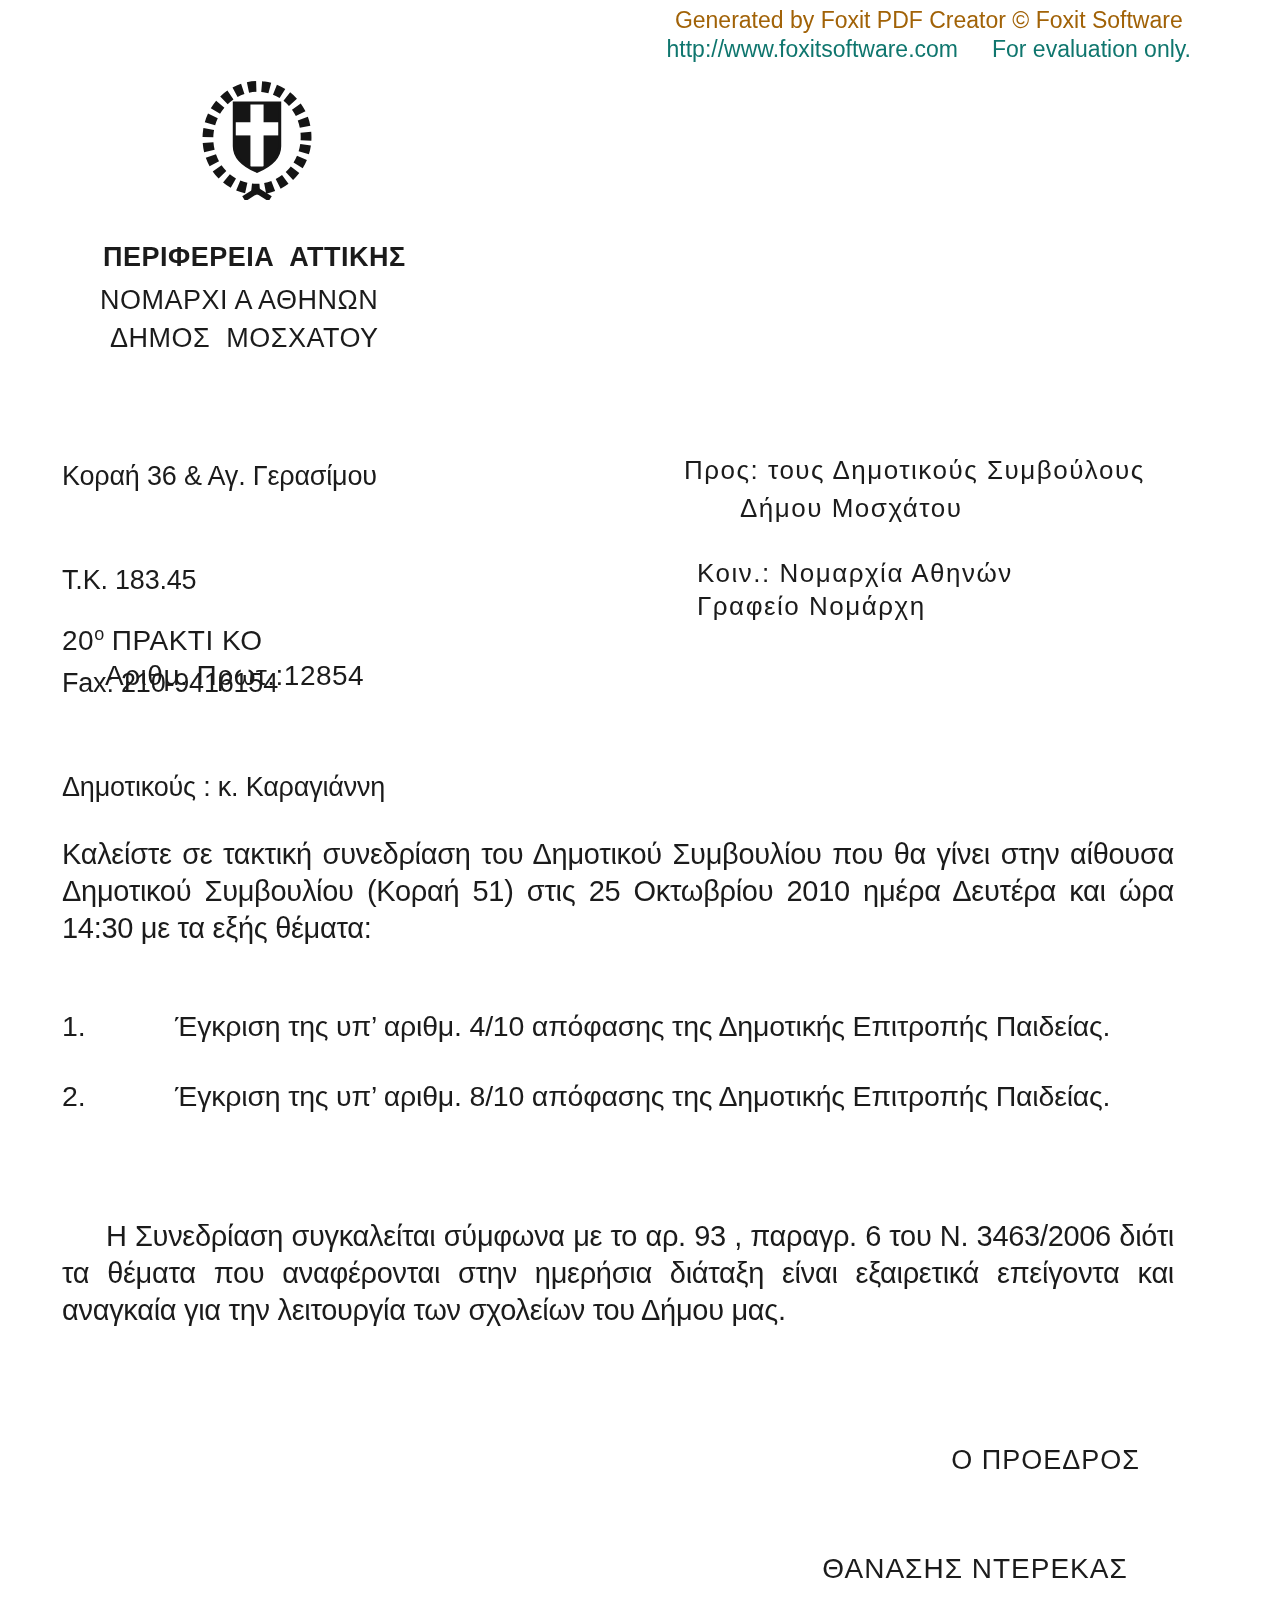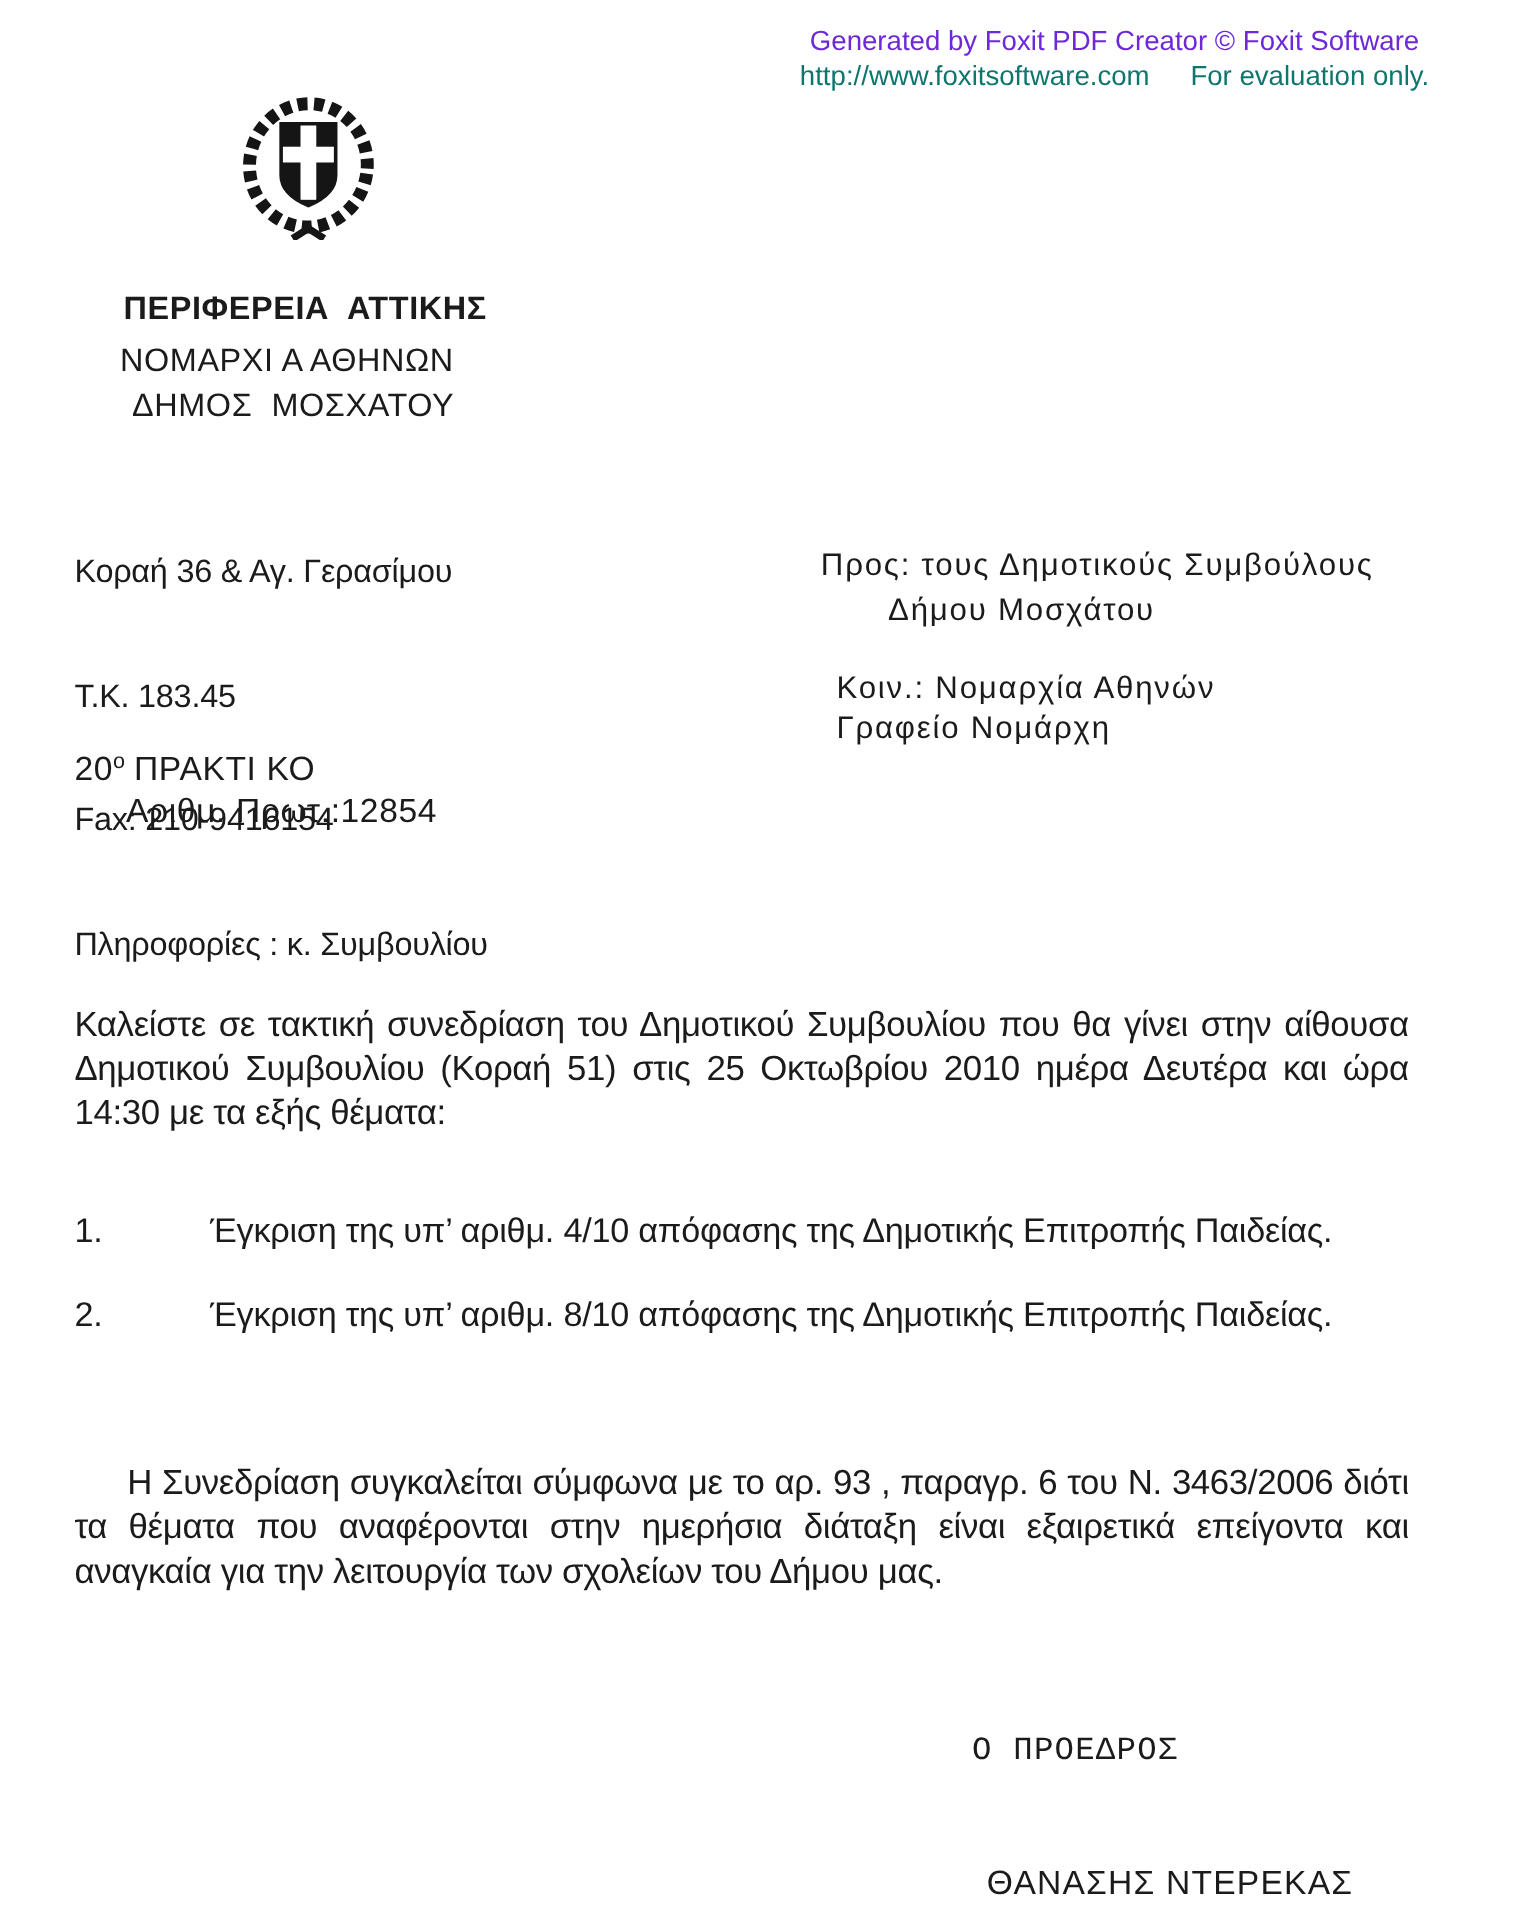--- a/index.html
+++ b/index.html
@@ -15,21 +15,21 @@
   .abs { position: absolute; white-space: pre; }
   .watermark {
     position: absolute;
     top: 6px;
     right: 78px;
     text-align: center;
     font-size: 23px;
     line-height: 29px;
     font-family: "Liberation Sans", sans-serif;
   }
-  .wm-red  { color: #6d28d9; margin-top: 14px; }
+  .wm-red  { color: #a16207; }
   .wm-blue { color: #0f766e; }
   .wm-note { margin-left: 34px; }
   .emblem { position: absolute; left: 197px; top: 78px; }
   .lh1 { left: 75px;  top: 205px; font-size: 27px; font-weight: bold; letter-spacing: 2.5px; transform: scaleY(1.02); }
   .lh2 { left: 103px; top: 242px; font-size: 27px; font-weight: bold; letter-spacing: 0.5px; }
   .lh3 { left: 100px; top: 285px; font-size: 27px; letter-spacing: 0.5px; }
   .lh4 { left: 110px; top: 323px; font-size: 27px; letter-spacing: 0.5px; }
   .dateline { left: 729px; top: 323px; font-size: 27px; letter-spacing: 1px; }
   .contact {
     position: absolute;
@@ -55,21 +55,21 @@
     line-height: 37px;
     text-align: justify;
     letter-spacing: -0.3px;
   }
   .p1 { top: 836px; }
   .p2 { top: 1218px; text-indent: 44px; }
   .agenda-row { position: absolute; left: 62px; font-size: 28.5px; white-space: pre; letter-spacing: -0.2px; }
   .row1 { top: 1010px; }
   .row2 { top: 1080px; }
   .agenda-num { display: inline-block; width: 113px; }
-  .sig-title { left: 810px; top: 1445px; width: 330px; text-align: left; font-size: 27px; letter-spacing: 1px; font-family: Liberation Mono, monospace; }
+  .sig-title { left: 810px; top: 1445px; width: 330px; text-align: right; font-size: 27px; letter-spacing: 1px; }
   .sig-name  { left: 790px; top: 1553px; width: 370px; text-align: center; font-size: 28px; letter-spacing: 1px; }
 </style>
 </head>
 <body>
 
 <div class="page">
 
   <div class="watermark">
     <div class="wm-red">Generated by Foxit PDF Creator © Foxit Software</div>
     <div class="wm-blue"><span>http://www.foxitsoftware.com</span><span class="wm-note">For evaluation only.</span></div>
@@ -88,21 +88,21 @@
 
   <div class="abs lh2">ΠΕΡΙΦΕΡΕΙΑ  ΑΤΤΙΚΗΣ</div>
   <div class="abs lh3">ΝΟΜΑΡΧΙ Α ΑΘΗΝΩΝ</div>
   <div class="abs lh4">ΔΗΜΟΣ  ΜΟΣΧΑΤΟΥ</div>
 
 
   <div class="contact">
     <div>Κοραή 36 &amp; Αγ. Γερασίμου</div>
     <div>Τ.Κ. 183.45</div>
     <div>Fax: 210-9416154</div>
-    <div>Πληροφορίες : κ. Συμβουλίου</div>
+    <div>Δημοτικούς : κ. Καραγιάννη</div>
   </div>
 
   <div class="abs to1">Προς: τους Δημοτικούς Συμβούλους</div>
   <div class="abs to2">Δήμου Μοσχάτου</div>
   <div class="abs cc1">Κοιν.: Νομαρχία Αθηνών</div>
   <div class="abs cc2">Γραφείο Νομάρχη</div>
 
   <div class="abs praktiko"><span>20</span><sup>ο</sup><span class="rest">ΠΡΑΚΤΙ ΚΟ</span></div>
   <div class="abs protocol">Αριθμ. Πρωτ.:12854</div>
 

